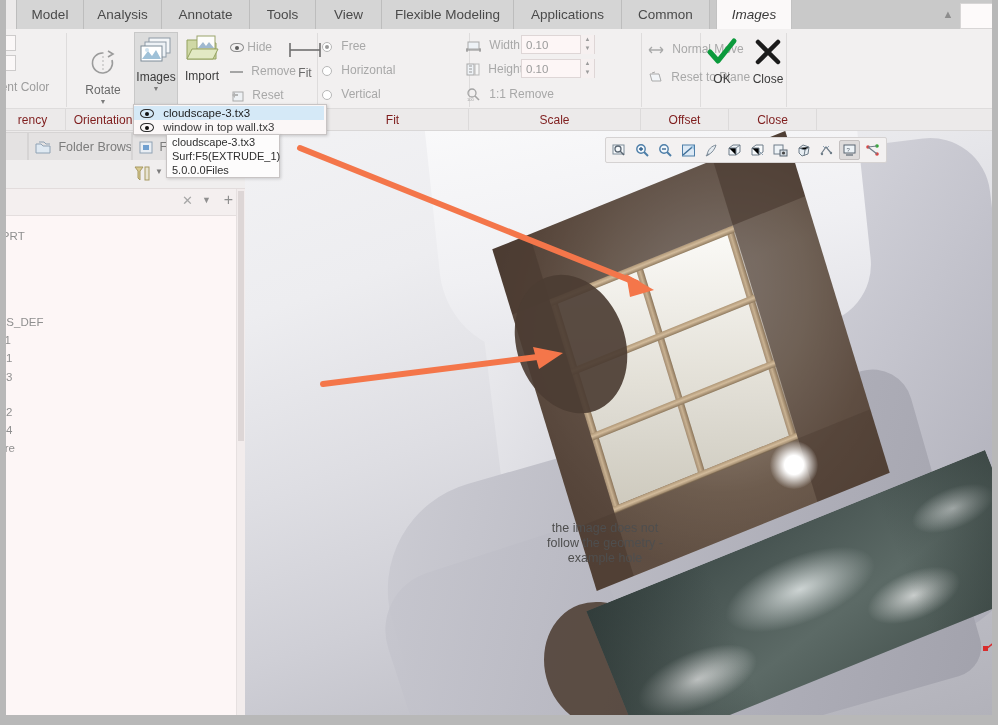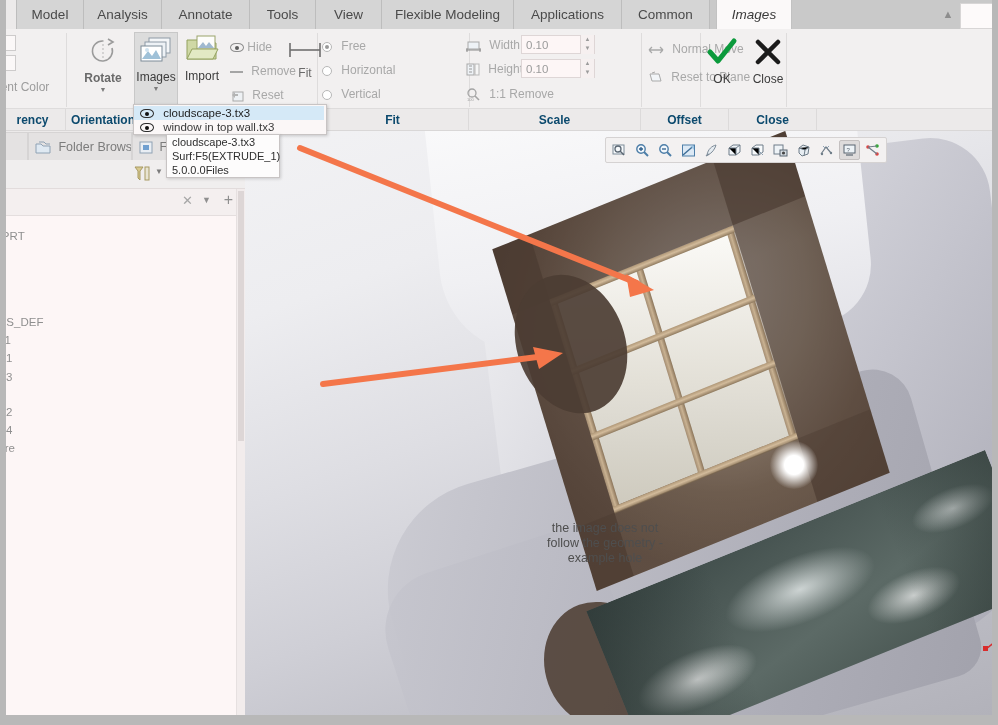--- a/index.html
+++ b/index.html
@@ -36,21 +36,21 @@
   .collapse-chevron{
     position:absolute;right:58px;top:7px;width:16px;height:14px;
     color:#8d8d8d;font-size:11px;text-align:center;line-height:14px;
   }
   .qbox{position:absolute;right:6px;top:3px;width:46px;height:24px;background:#fdfafa;border:1px solid #d8d6d6;}
 
   
   .rbody{position:absolute;left:0;top:29px;width:998px;height:102px;background:#f2f0f0;}
   .rbody:after{content:"";position:absolute;left:0;bottom:0;width:998px;height:1px;background:#d9d7d7;}
   .grouplabels{position:absolute;left:0;top:79px;width:998px;height:22px;background:#eceaea;border-top:1px solid #dedcdc;}
-  .glabel{position:absolute;top:0;height:22px;line-height:22px;text-align:center;font-size:12px;color:#0c4a6e;border-right:1px solid #dcdada;box-sizing:border-box;font-weight:bold;}
+  .glabel{position:absolute;top:0;height:22px;line-height:22px;text-align:center;font-size:12px;color:#7f1d1d;border-right:1px solid #dcdada;box-sizing:border-box;}
   .gsplit{position:absolute;top:4px;width:1px;height:74px;background:#dedcdc;}
 
   .big-btn{position:absolute;text-align:center;cursor:default;}
   .big-btn .lbl{font-size:12px;color:#6a6a6a;display:block;margin-top:2px;}
   .big-btn .lbl.dark{color:#3c3c3c;}
   .big-btn.sel{background:#dcdcdc;border:1px solid #c8c8c8;box-sizing:border-box;}
   .caret{display:block;font-size:7px;color:#7b7b7b;line-height:7px;margin-top:1px;}
 
   .sm-row{position:absolute;height:21px;line-height:21px;font-size:12px;color:#a8a8a8;white-space:nowrap;}
   .sm-row .ico{display:inline-block;vertical-align:middle;margin-right:5px;}
@@ -202,21 +202,21 @@
       <div class="gsplit" style="left:317px;"></div>
       <div class="gsplit" style="left:469px;"></div>
       <div class="gsplit" style="left:641px;"></div>
       <div class="gsplit" style="left:700px;"></div>
       <div class="gsplit" style="left:786px;"></div>
 
       <div style="position:absolute;left:-4px;top:6px;width:18px;height:14px;border:1px solid #cdcbcb;background:#fbf8f8;"></div>
       <div style="position:absolute;left:-4px;top:26px;width:18px;height:14px;border:1px solid #cdcbcb;background:#fbf8f8;"></div>
       <div class="sm-row" style="left:-10px;top:48px;color:#9c9c9c;">arent Color</div>
 
-      <div class="big-btn" style="left:74px;top:7px;width:58px;font-weight:bold;">
+      <div class="big-btn" style="left:74px;top:19px;width:58px;">
         <svg width="30" height="30" viewBox="0 0 30 30">
           <path d="M15 5 A10 10 0 1 0 24 12" fill="none" stroke="#9b9b9b" stroke-width="1.6"></path>
           <path d="M15 4 v18" stroke="#b5b5b5" stroke-width="1" stroke-dasharray="2,2"></path>
           <path d="M20 3 l5 3 -5 3" fill="none" stroke="#9b9b9b" stroke-width="1.6"></path>
         </svg>
         <span class="lbl">Rotate</span>
         <span class="caret">▼</span>
       </div>
 
       <div class="big-btn sel" style="left:134px;top:3px;width:44px;height:74px;padding-top:4px;">

